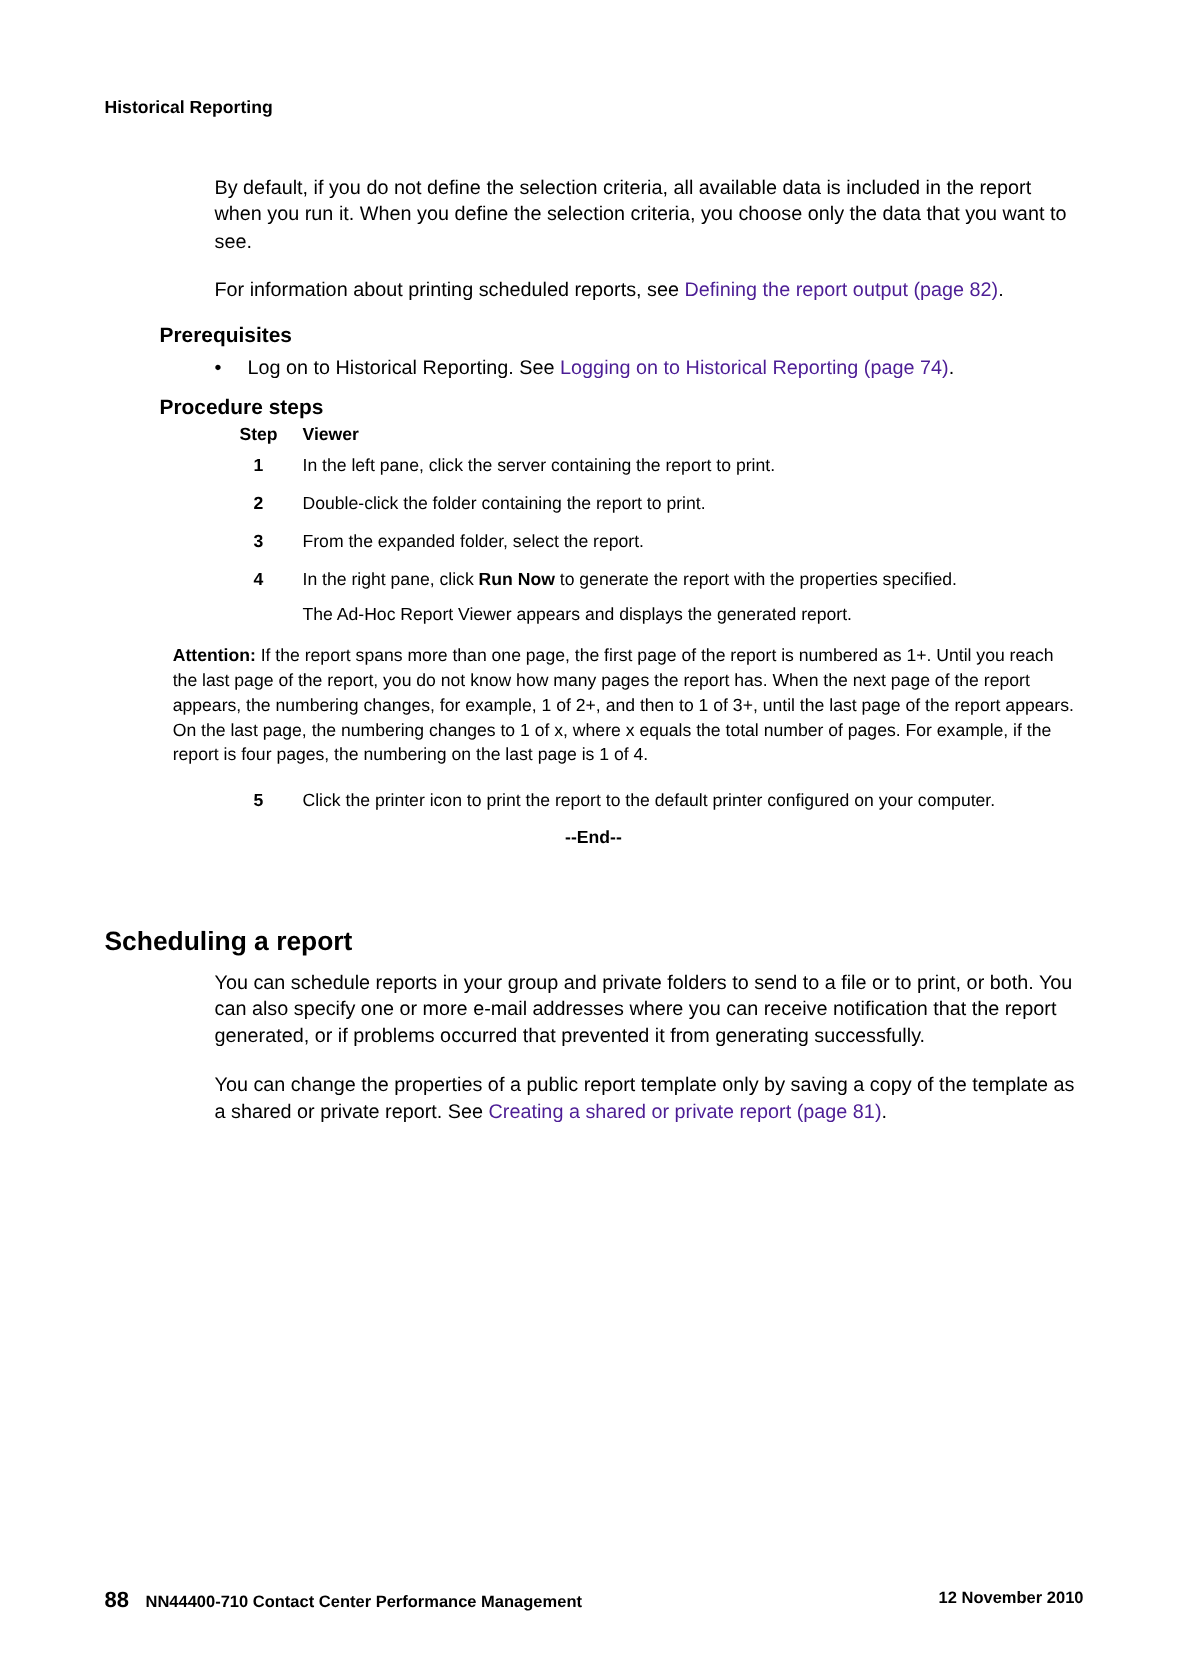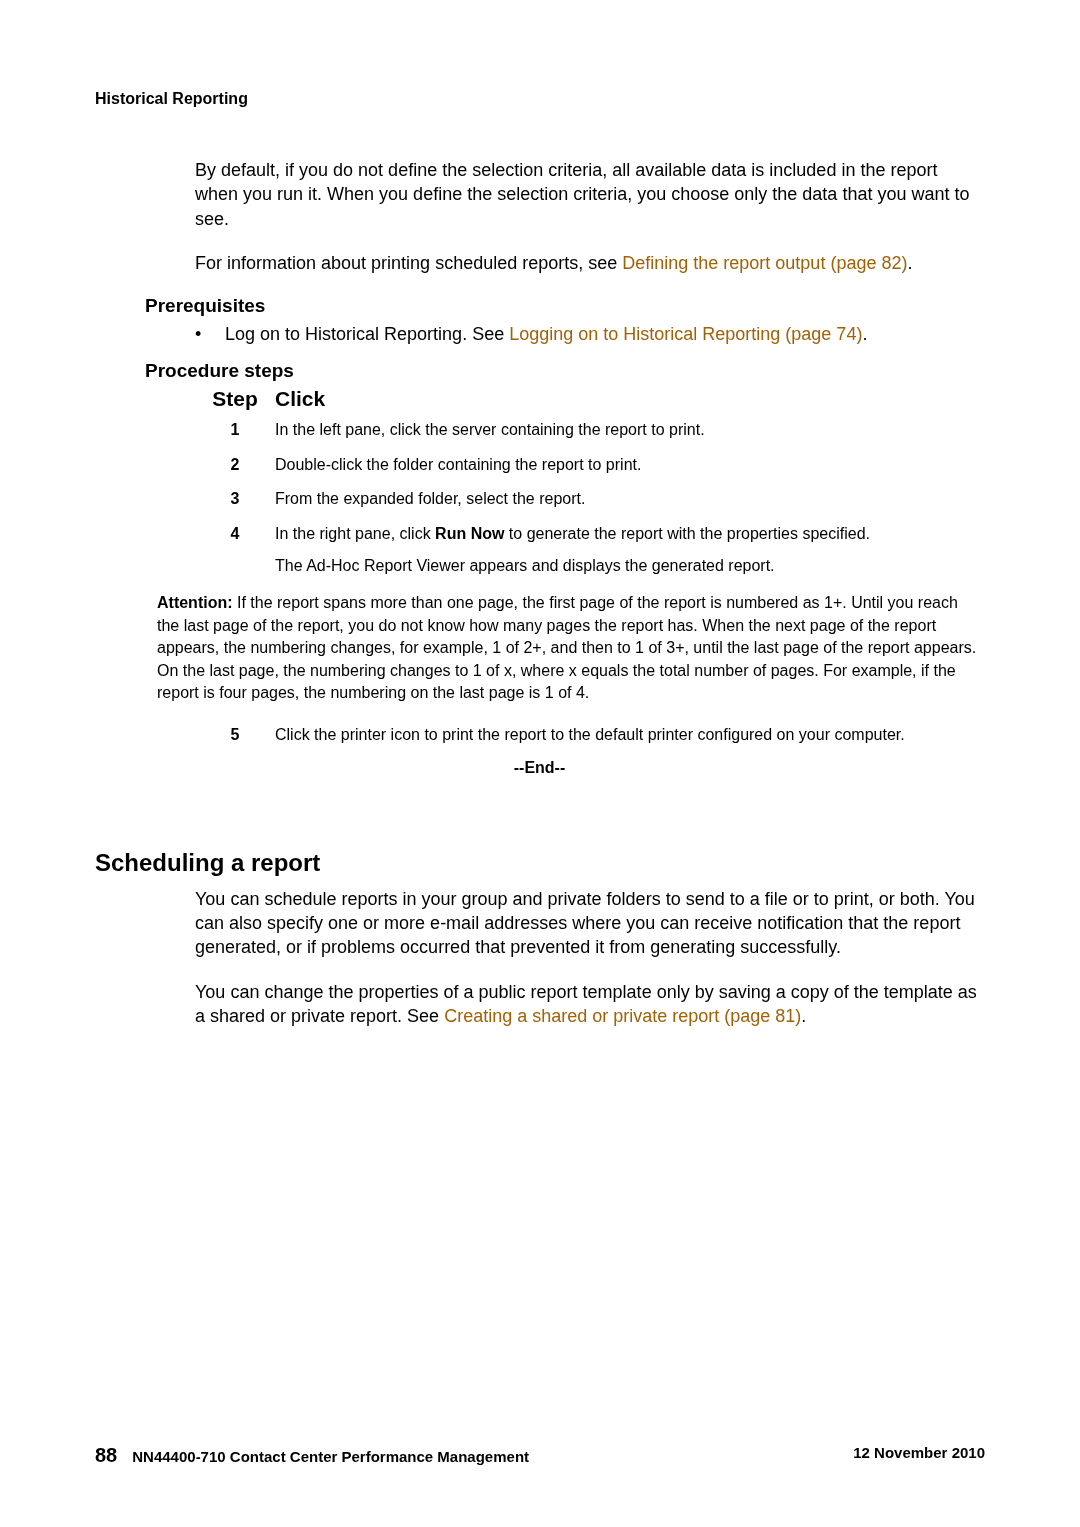--- a/index.html
+++ b/index.html
@@ -23,21 +23,21 @@
   }
   .body-indent {
     margin-left: 100px;
   }
   .para {
     font-size: 18px;
     line-height: 1.35;
     margin-bottom: 20px;
   }
   .link {
-    color: #a16207;
+    color: #4c1d95;
   }
   .section-heading {
     font-size: 19px;
     font-weight: bold;
     margin-left: 50px;
     margin-top: 13px;
     margin-bottom: 5px;
   }
   .bullet-row {
     display: flex;
@@ -48,21 +48,21 @@
   .bullet-dot {
     width: 30px;
     flex-shrink: 0;
   }
   .steps-table {
     margin-left: 100px;
   }
   .steps-header {
     display: flex;
     font-weight: bold;
-    font-size: 21px;
+    font-size: 16px;
     margin-bottom: 8px;
   }
   .step-col {
     width: 80px;
     flex-shrink: 0;
     text-align: center;
   }
   .action-col {
     flex: 1;
   }
@@ -145,21 +145,21 @@
     <div>
       <span>Log on to Historical Reporting. See </span><span class="link">Logging on to Historical Reporting (page 74)</span><span>.</span>
     </div>
   </div>
 
   <div class="section-heading">Procedure steps</div>
 
   <div class="steps-table">
     <div class="steps-header">
       <div class="step-col">Step</div>
-      <div class="action-col">Click</div>
+      <div class="action-col">Viewer</div>
     </div>
 
     <div class="step-row">
       <div class="step-num">1</div>
       <div class="step-action">In the left pane, click the server containing the report to print.</div>
     </div>
 
     <div class="step-row">
       <div class="step-num">2</div>
       <div class="step-action">Double-click the folder containing the report to print.</div>

